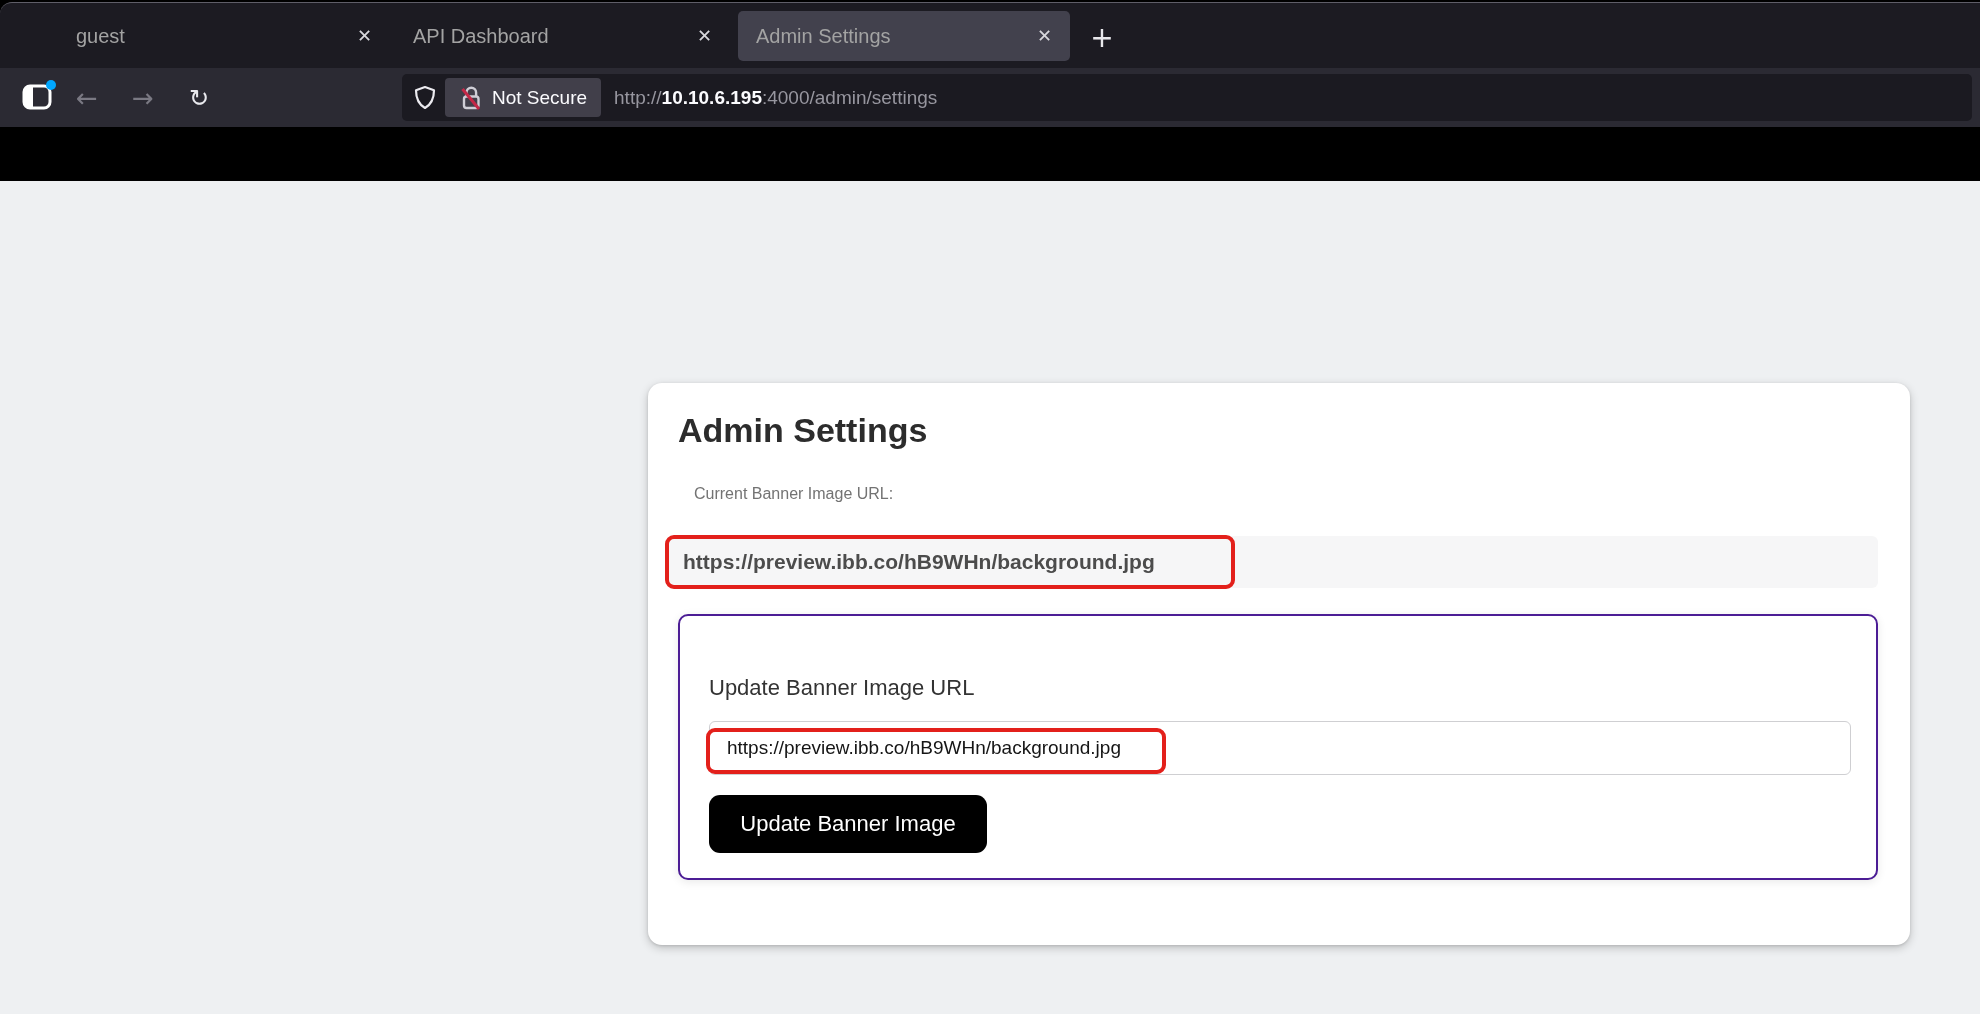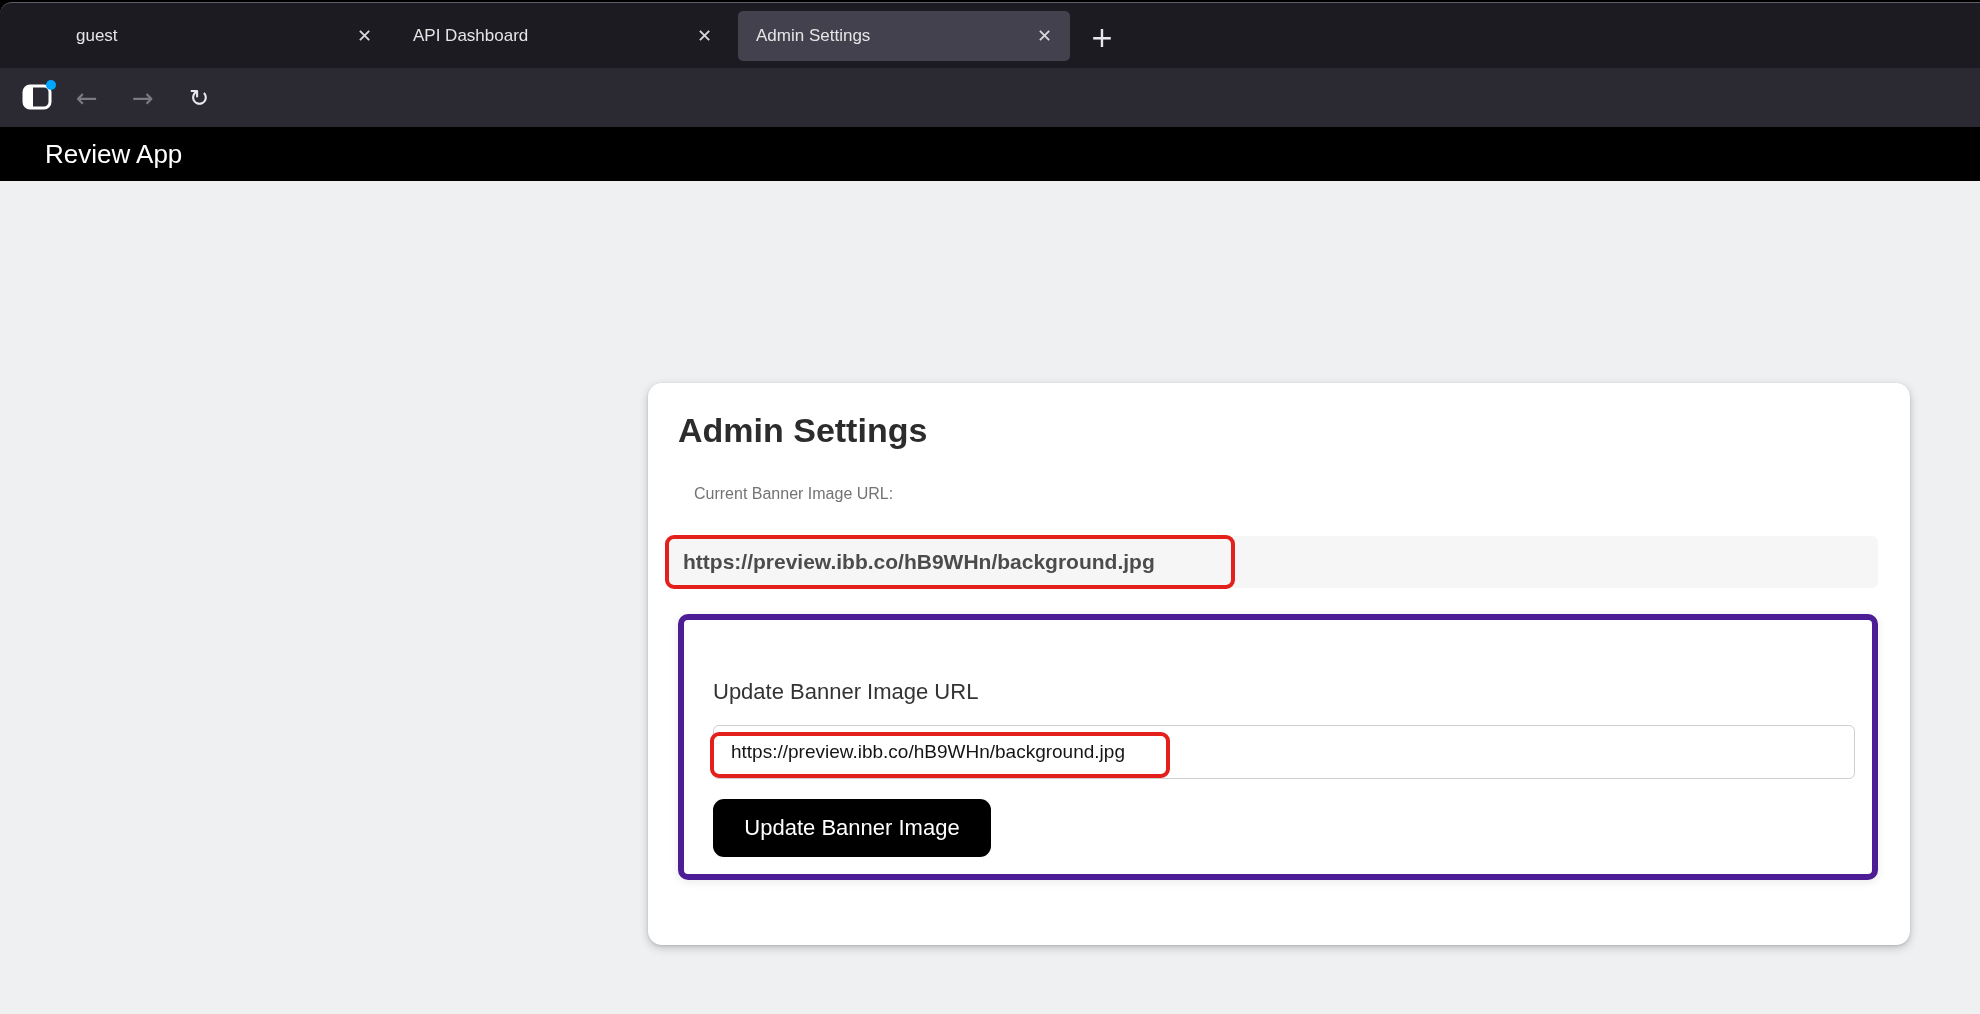--- a/index.html
+++ b/index.html
@@ -7,21 +7,21 @@
   .window{position:absolute;inset:0;background:#000;}
 
   
   .tabbar{position:absolute;top:2px;left:0;right:0;height:66px;background:#1c1b22;
           border-top:1px solid #5f5e68;border-top-left-radius:12px;}
   .tab{position:absolute;top:8px;height:50px;border-radius:5px;display:flex;align-items:center;
        justify-content:space-between;padding:0 14px 0 18px;box-sizing:border-box;cursor:default;}
   .tab-guest{left:58px;width:332px;}
   .tab-api{left:395px;width:335px;text-align:center;}
   .tab-admin{left:738px;width:332px;background:#42414d;}
-  .tab-title{color:#e5e5e5;font-size:17px;white-space:nowrap;overflow:hidden;}
+  .tab-title{color:#a3a3a3;font-size:20px;white-space:nowrap;overflow:hidden;}
   .tab-close{color:#d7d7dc;font-size:18px;font-family:"DejaVu Sans",sans-serif;line-height:1;padding:4px;}
   .newtab{position:absolute;left:1084px;top:16px;width:36px;height:36px;color:#e8e8ec;
           font-size:28px;font-family:"DejaVu Sans",sans-serif;display:flex;align-items:center;justify-content:center;}
 
   
   .toolbar{position:absolute;top:68px;left:0;right:0;height:59px;background:#2b2a33;}
   .fxview{position:absolute;left:22px;top:16px;width:32px;height:26px;}
   .fxview .dot{position:absolute;right:-2px;top:-4px;width:10px;height:10px;border-radius:50%;background:#00a7ff;}
   .navbtn{position:absolute;top:0;height:59px;display:flex;align-items:center;justify-content:center;
           width:44px;font-family:"DejaVu Sans",sans-serif;}
@@ -46,21 +46,21 @@
   .card{position:absolute;left:648px;top:202px;width:1262px;height:562px;background:#fff;border-radius:14px;
         box-shadow:0 3px 10px rgba(0,0,0,0.20),0 1px 3px rgba(0,0,0,0.12);}
   .page-title{position:absolute;left:30px;top:28px;margin:0;font-size:34px;font-weight:bold;color:#2c2c2c;}
   .label1{position:absolute;left:46px;top:102px;font-size:16px;color:#737373;}
   .strip{position:absolute;left:19px;top:153px;width:1211px;height:52px;background:#f6f6f7;border-radius:6px;
          display:flex;align-items:center;}
   .strip-text{padding-left:16px;font-size:21px;font-weight:bold;color:#4c4c4c;white-space:nowrap;}
   .redbox{position:absolute;border:4px solid #e3201b;border-radius:9px;box-sizing:border-box;pointer-events:none;}
   .redbox1{left:17px;top:152px;width:570px;height:54px;}
   .inner{position:absolute;left:30px;top:231px;width:1200px;height:266px;background:#fff;border-radius:10px;
-         border:6px solid #4c1d95;box-shadow:0 2px 10px rgba(0,0,0,0.09);box-sizing:border-box;}
+         border:2px solid #4c1d95;box-shadow:0 2px 10px rgba(0,0,0,0.09);box-sizing:border-box;}
   .label2{position:absolute;left:29px;top:59px;font-size:22px;color:#333;}
   .urlinput{position:absolute;left:29px;top:105px;width:1142px;height:54px;border:1px solid #cfcfd2;border-radius:6px;
             box-sizing:border-box;font-family:"Liberation Sans",sans-serif;font-size:19px;color:#151515;
             padding:0 0 0 17px;background:#fff;outline:none;}
   .redbox2{left:26px;top:112px;width:460px;height:46px;}
   .submit{position:absolute;left:29px;top:179px;width:278px;height:58px;background:#000;color:#fff;border:none;
           border-radius:11px;font-family:"Liberation Sans",sans-serif;font-size:22px;font-weight:500;cursor:pointer;}
 </style>
 </head>
 <body>
@@ -88,25 +88,42 @@
       <svg width="30" height="26" viewBox="0 0 30 26">
         <rect x="2" y="2" width="26" height="22" rx="6" fill="none" stroke="#ffffff" stroke-width="3"></rect>
         <path d="M8 2 h-0.5 a5.5 5.5 0 0 0 -5.5 5.5 v11 a5.5 5.5 0 0 0 5.5 5.5 H11 V2 Z" fill="#ffffff"></path>
       </svg>
       <span class="dot"></span>
     </div>
     <span class="navbtn btn-back">←</span>
     <span class="navbtn btn-fwd">→</span>
     <span class="navbtn btn-reload">↻</span>
 
+    <div class="urlbar">
+      <span class="shield">
+        <svg width="22" height="25" viewBox="0 0 22 25">
+          <path d="M11 2 L20 5.2 C20 13.5 17 19.5 11 23 C5 19.5 2 13.5 2 5.2 Z" fill="none" stroke="#ecebf0" stroke-width="2.2" stroke-linejoin="round"></path>
+        </svg>
+      </span>
+      <div class="chip">
+        <span style="display:flex;">
+          <svg width="24" height="27" viewBox="0 0 24 27">
+            <path d="M7.5 13 V8.5 a4.8 4.8 0 0 1 9.6 0 V13" fill="none" stroke="#cfced6" stroke-width="2.4"></path>
+            <rect x="5" y="12.5" width="14.5" height="11.5" rx="2.5" fill="none" stroke="#cfced6" stroke-width="2.4"></rect>
+            <line x1="3.5" y1="5" x2="20" y2="25" stroke="#c42847" stroke-width="3"></line>
+          </svg>
+        </span>
+        <span class="chip-text">Not Secure</span>
+      </div>
+      <div class="url">
+        <span class="dim">http://</span><span class="host">10.10.6.195</span><span class="dim">:4000/admin/settings</span>
+      </div>
+    </div>
   </div>
 
-  <div class="siteheader">
-    <span class="sitetitle">Review App</span>
-  </div>
 
   <div class="page">
     <div class="card">
       <h1 class="page-title">Admin Settings</h1>
       <div class="label1">Current Banner Image URL:</div>
 
       <div class="strip">
         <span class="strip-text">https://preview.ibb.co/hB9WHn/background.jpg</span>
       </div>
       <div class="redbox redbox1"></div>

